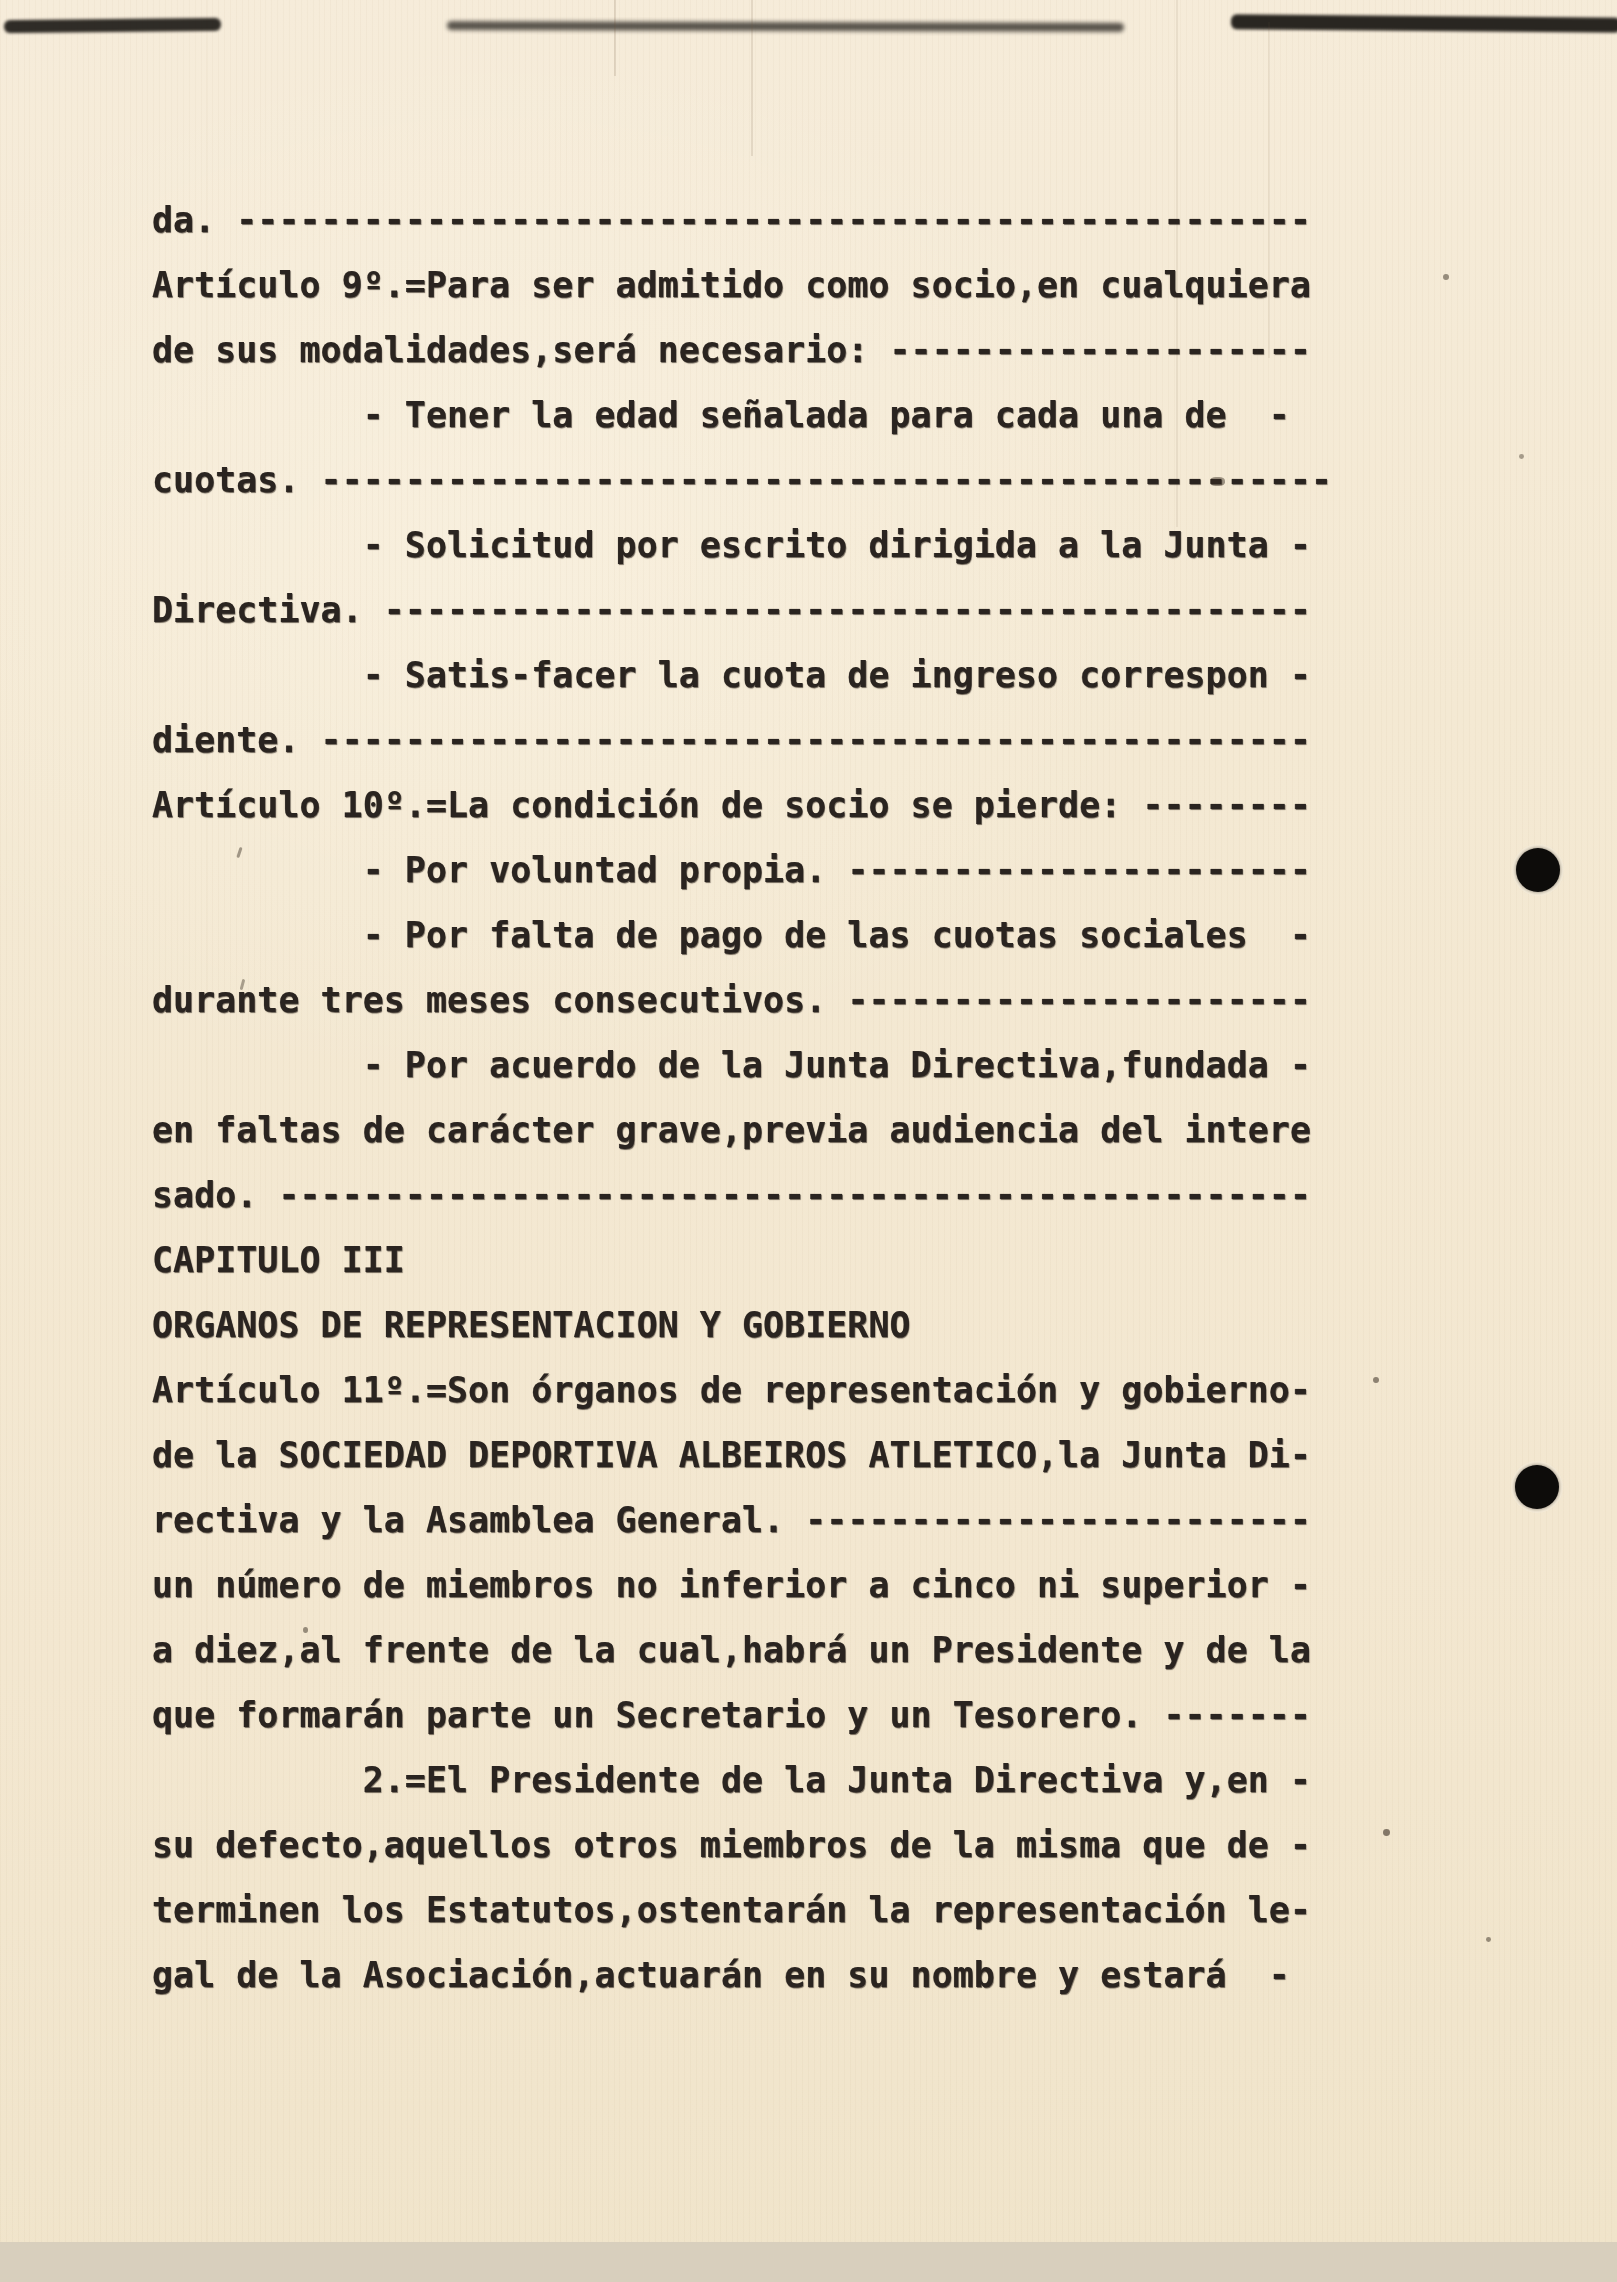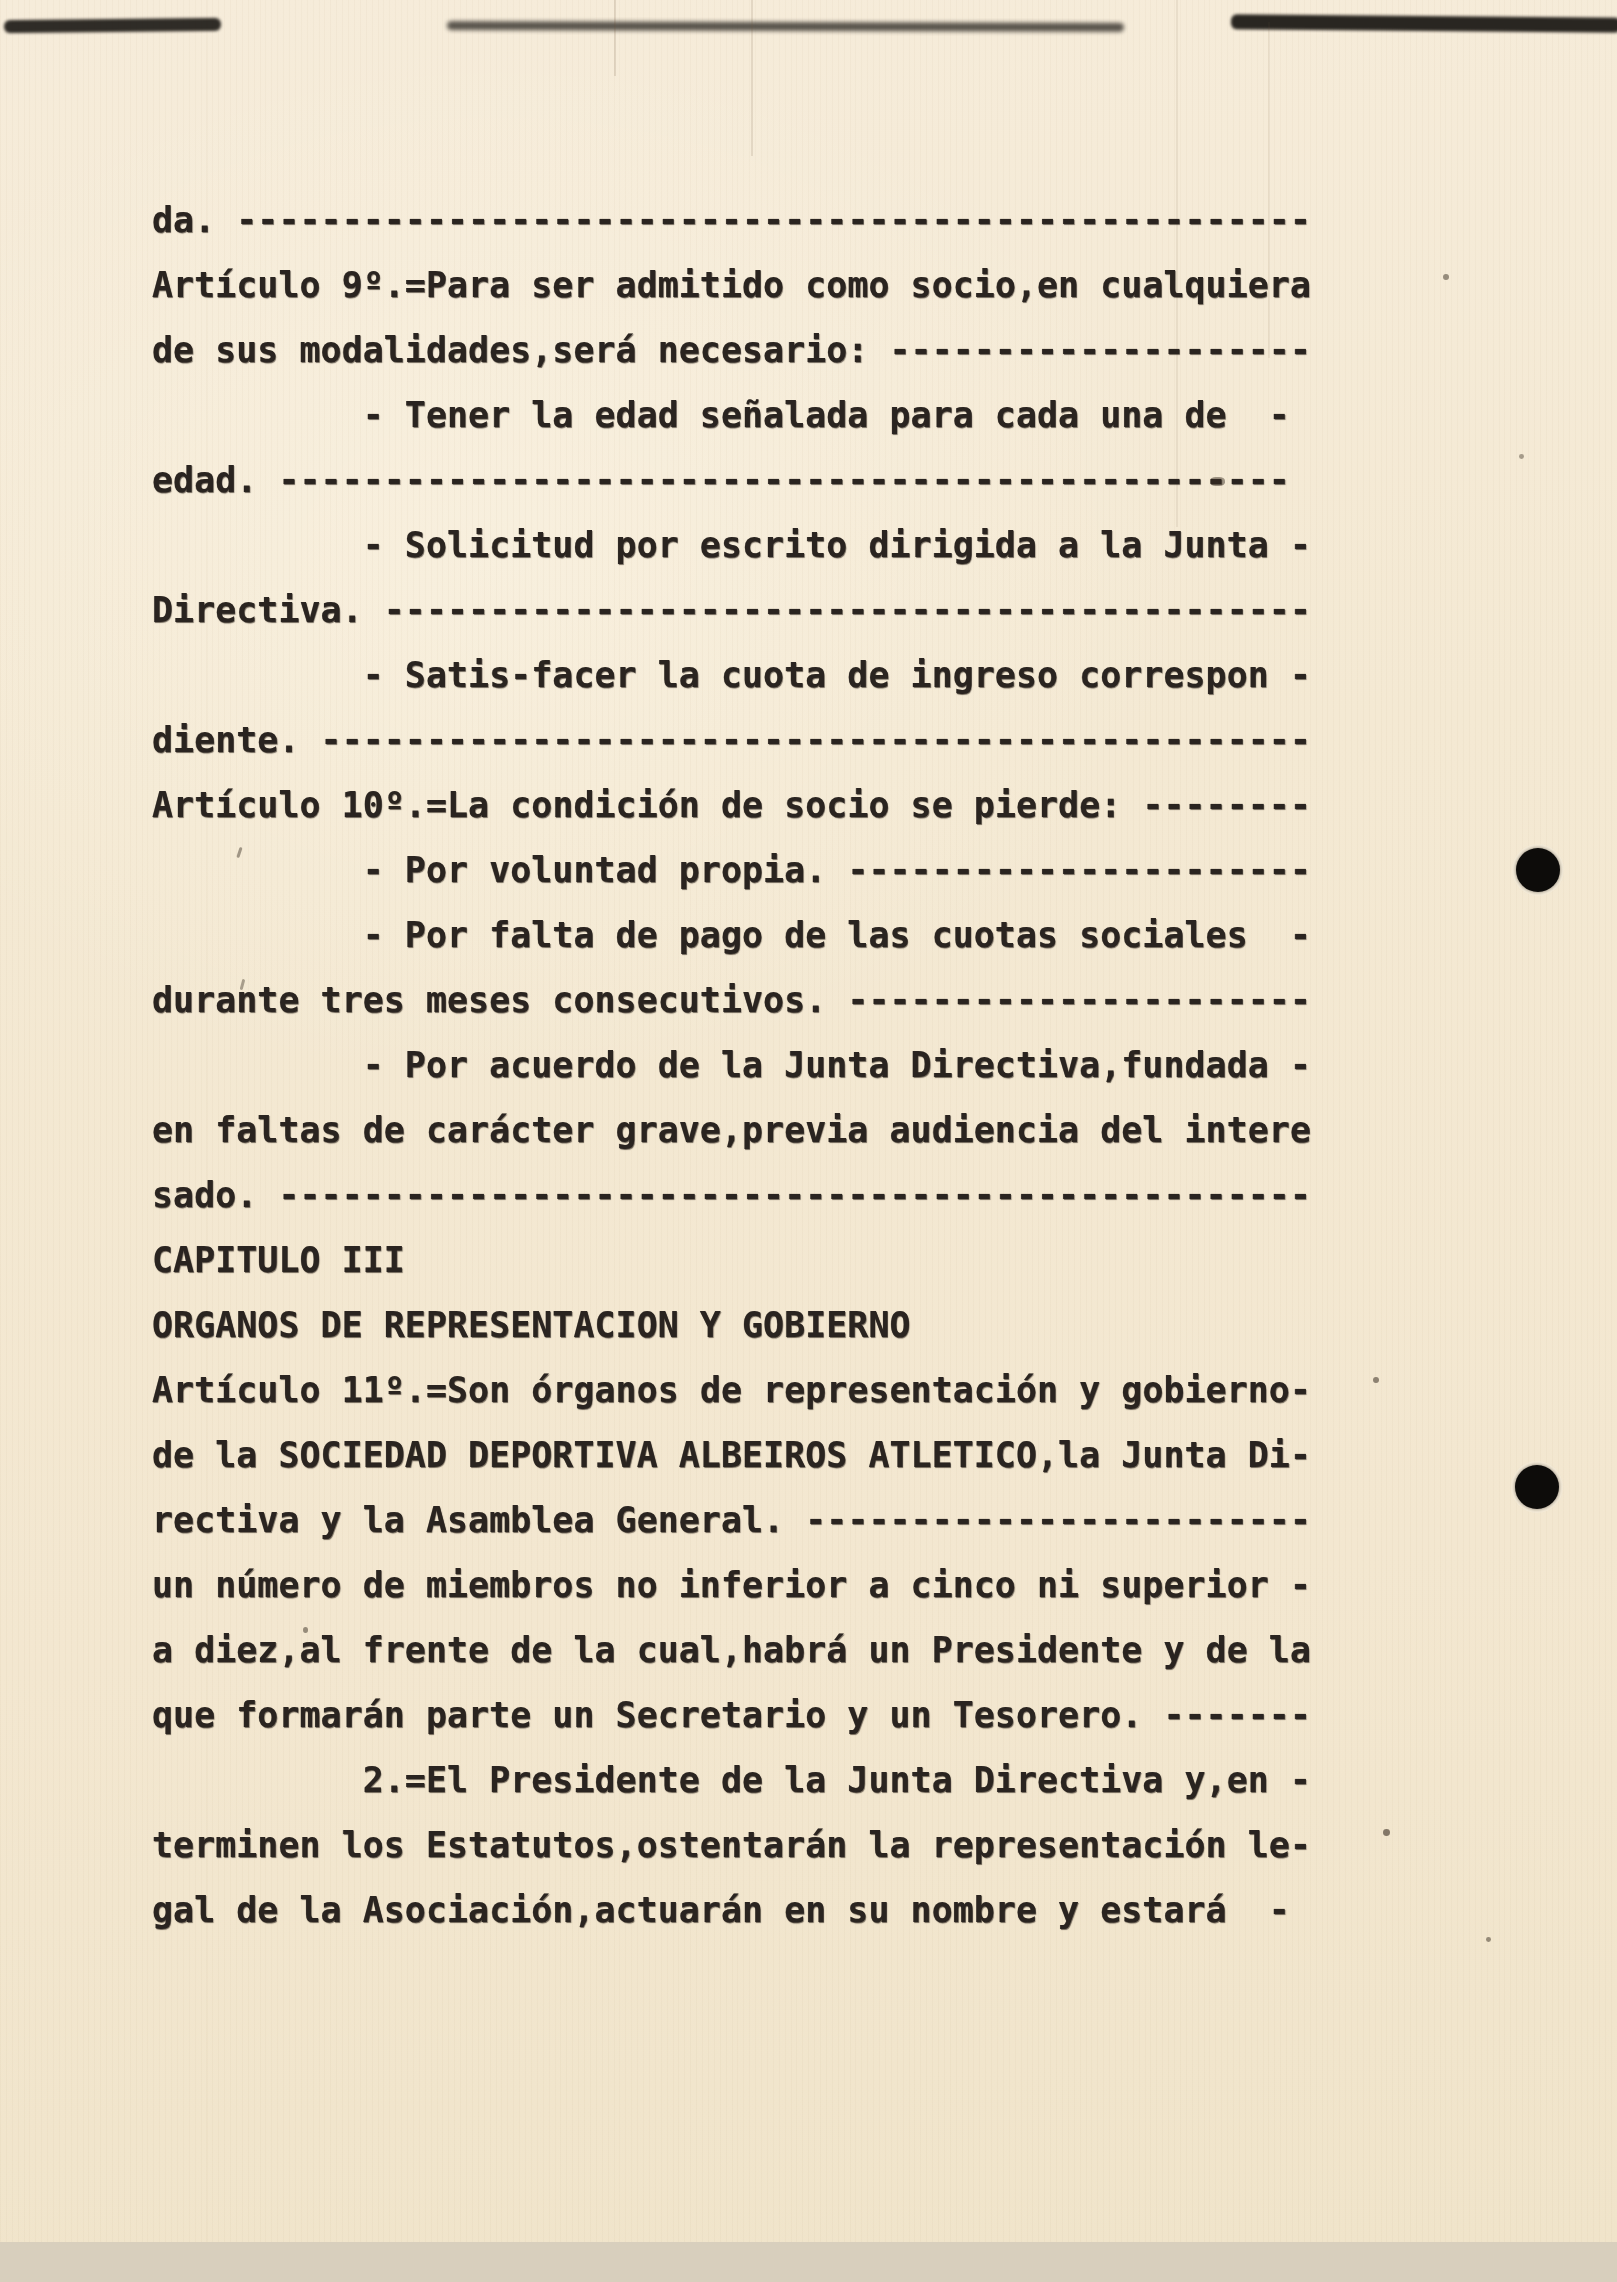--- a/index.html
+++ b/index.html
@@ -75,41 +75,42 @@
   <div class="crease c1"></div>
   <div class="crease c2"></div>
   <div class="crease c3"></div>
   <div class="crease c4"></div>
 
   <div class="textblock">
       <div class="line"><span>da. </span><span>---------------------------------------------------</span></div>
       <div class="line"><span class="u">Artículo 9º</span><span>.=Para ser admitido como socio,en cualquiera</span></div>
       <div class="line"><span>de sus modalidades,será necesario: </span><span>--------------------</span></div>
       <div class="line"><span>          - Tener la edad señalada para cada una de  -</span></div>
-      <div class="line"><span>edad. </span><span>------------------------------------------------</span></div>
+      <div class="line"><span>cuotas. </span><span>------------------------------------------------</span></div>
       <div class="line"><span>          - Solicitud por escrito dirigida a la Junta -</span></div>
       <div class="line"><span>Directiva. </span><span>--------------------------------------------</span></div>
       <div class="line"><span>          - Satis-facer la cuota de ingreso correspon -</span></div>
       <div class="line"><span>diente. </span><span>-----------------------------------------------</span></div>
       <div class="line"><span class="u">Artículo 10º</span><span>.=La condición de socio se pierde: </span><span>--------</span></div>
       <div class="line"><span>          - Por voluntad propia. </span><span>----------------------</span></div>
       <div class="line"><span>          - Por falta de pago de las cuotas sociales  -</span></div>
       <div class="line"><span>durante tres meses consecutivos. </span><span>----------------------</span></div>
       <div class="line"><span>          - Por acuerdo de la Junta Directiva,fundada -</span></div>
       <div class="line"><span>en faltas de carácter grave,previa audiencia del inter</span><span class="u">e</span></div>
       <div class="line"><span>sado. </span><span>-------------------------------------------------</span></div>
       <div class="line"><span class="u">CAPITULO III</span></div>
       <div class="line"><span class="u">ORGANOS DE REPRESENTACION Y GOBIERNO</span></div>
       <div class="line"><span class="u">Artículo 11º</span><span>.=Son órganos de representación y gobierno-</span></div>
       <div class="line"><span>de la SOCIEDAD DEPORTIVA ALBEIROS ATLETICO,la Junta Di-</span></div>
       <div class="line"><span>rectiva y la Asamblea General. </span><span>------------------------</span></div>
       <div class="line"><span>un número de miembros no inferior a cinco ni superior -</span></div>
       <div class="line"><span>a diez,al frente de la cual,habrá un Presidente y de la</span></div>
       <div class="line"><span>que formarán parte un Secretario y un Tesorero. </span><span>-------</span></div>
       <div class="line"><span>          2.=El Presidente de la Junta Directiva y,en -</span></div>
+      <div class="line"><span>su defecto,aquellos otros miembros de la misma que de -</span></div>
       <div class="line"><span>terminen los Estatutos,ostentarán la representación le-</span></div>
       <div class="line"><span>gal de la Asociación,actuarán en su nombre y estará  -</span></div>
     </div>
 
   <div class="hole h1"></div>
   <div class="hole h2"></div>
 
   <div class="speck s1"></div>
   <div class="speck s2"></div>
   <div class="speck s3"></div>

